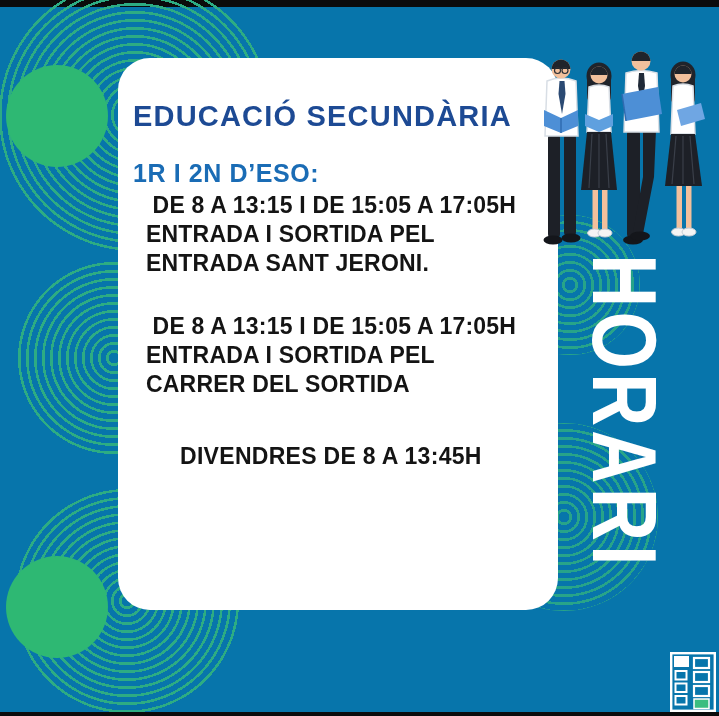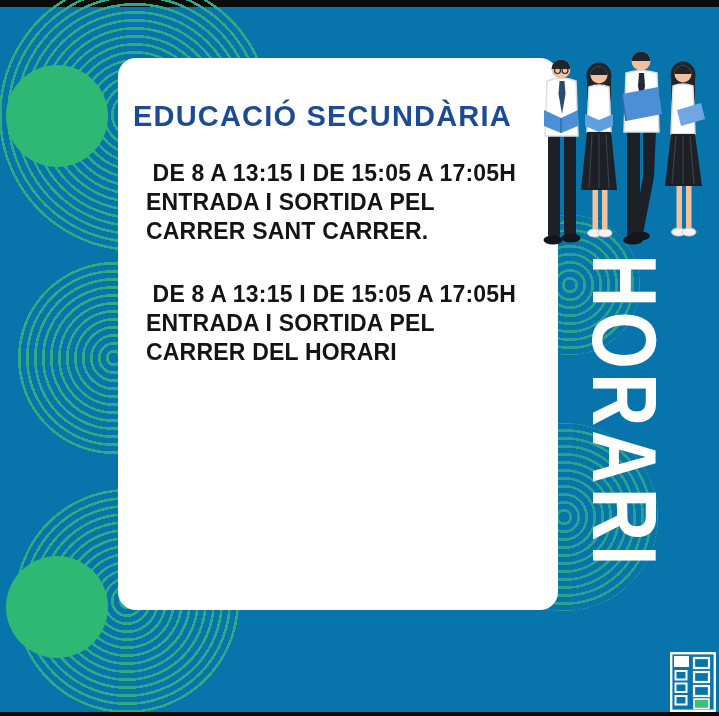--- a/index.html
+++ b/index.html
@@ -30,21 +30,21 @@
   .green-circle{
     position:absolute;width:102px;height:102px;border-radius:50%;
     background:#2eb873;
   }
   .green-circle.gc-top{left:6px;top:65px;}
   .green-circle.gc-bottom{left:6px;top:556px;}
 
   
   .card{
     position:absolute;left:118px;top:58px;width:440px;height:552px;
-    background:#ffffff;border-radius:18px;
+    background:#ffffff;border-radius:32px;
     box-sizing:border-box;
     padding:42px 14px 0 15px;
   }
   .card .title{
     color:#1d4a94;font-size:29px;font-weight:700;letter-spacing:1.2px;
     margin:0 0 26px 0;white-space:nowrap;
   }
   .sched-block{margin:0 0 34px 0;}
   .sched-block .heading{
     color:#1a6cb5;font-size:25px;font-weight:700;letter-spacing:.6px;
@@ -83,31 +83,33 @@
   <div class="rings r-bottom-left"></div>
   <div class="rings r-right-small"></div>
   <div class="rings r-right-large"></div>
   <div class="green-circle gc-top"></div>
   <div class="green-circle gc-bottom"></div>
 
   <div class="card">
     <div class="title">EDUCACIÓ SECUNDÀRIA</div>
 
     <div class="sched-block">
+      <div class="heading">1R I 2N D’ESO:</div>
       <div class="line"> DE 8 A 13:15 I DE 15:05 A 17:05H</div>
       <div class="line">ENTRADA I SORTIDA PEL</div>
-      <div class="line">CARRER SANT CARRER.</div>
+      <div class="line">ENTRADA SANT JERONI.</div>
     </div>
 
     <div class="sched-block">
       <div class="line"> DE 8 A 13:15 I DE 15:05 A 17:05H</div>
       <div class="line">ENTRADA I SORTIDA PEL</div>
-      <div class="line">CARRER DEL HORARI</div>
+      <div class="line">CARRER DEL SORTIDA</div>
     </div>
 
+    <div class="footer-line">DIVENDRES DE 8 A 13:45H</div>
   </div>
 
   <svg class="people" viewBox="0 0 187 214" xmlns="http://www.w3.org/2000/svg">
 
     <g>
       <rect x="17" y="92" width="12" height="104" rx="4" fill="#1d2027"></rect>
       <rect x="33" y="92" width="12" height="102" rx="4" fill="#1d2027"></rect>
       <ellipse cx="22" cy="198" rx="9.5" ry="4.5" fill="#14161b"></ellipse>
       <ellipse cx="40" cy="196" rx="9.5" ry="4.5" fill="#14161b"></ellipse>
       <path d="M16,39 Q30,33 45,39 L47,94 L14,94 Z" fill="#ffffff" stroke="#d8dee5" stroke-width="1.5"></path>

